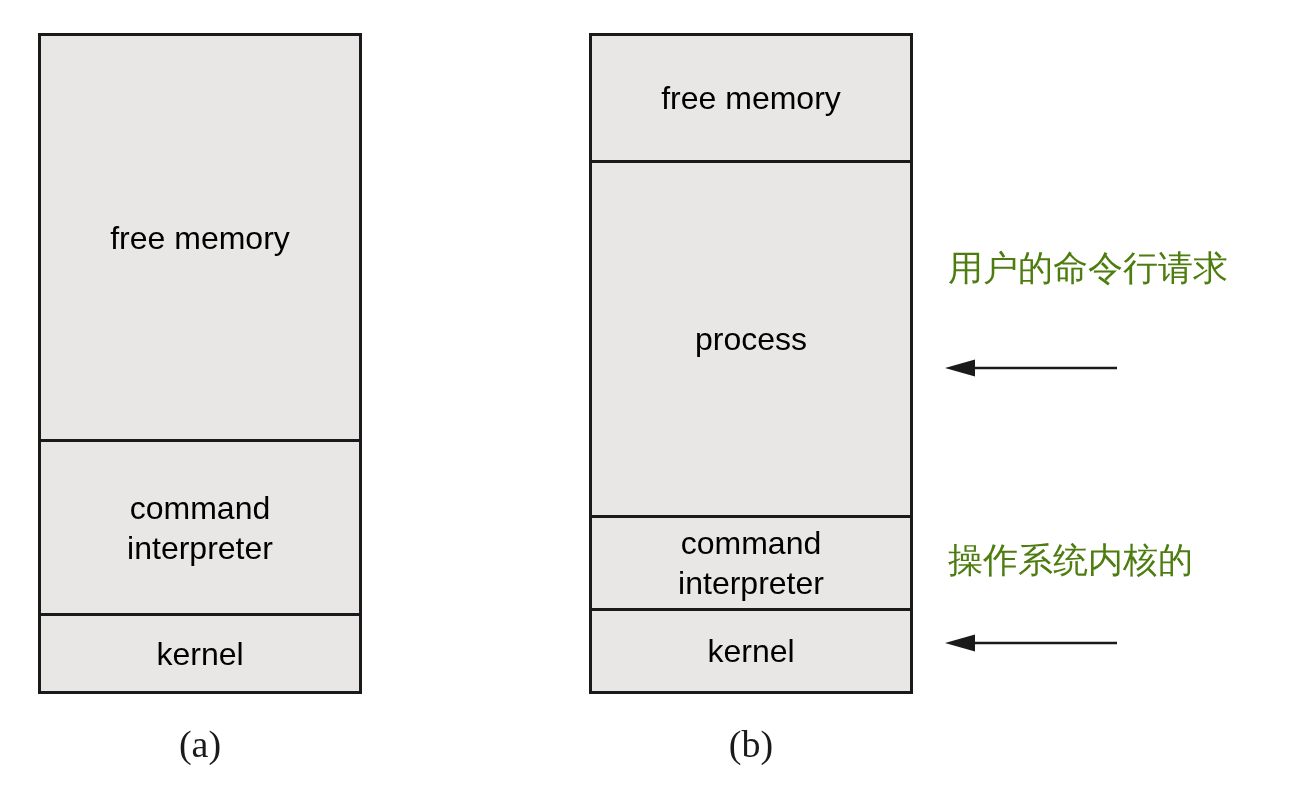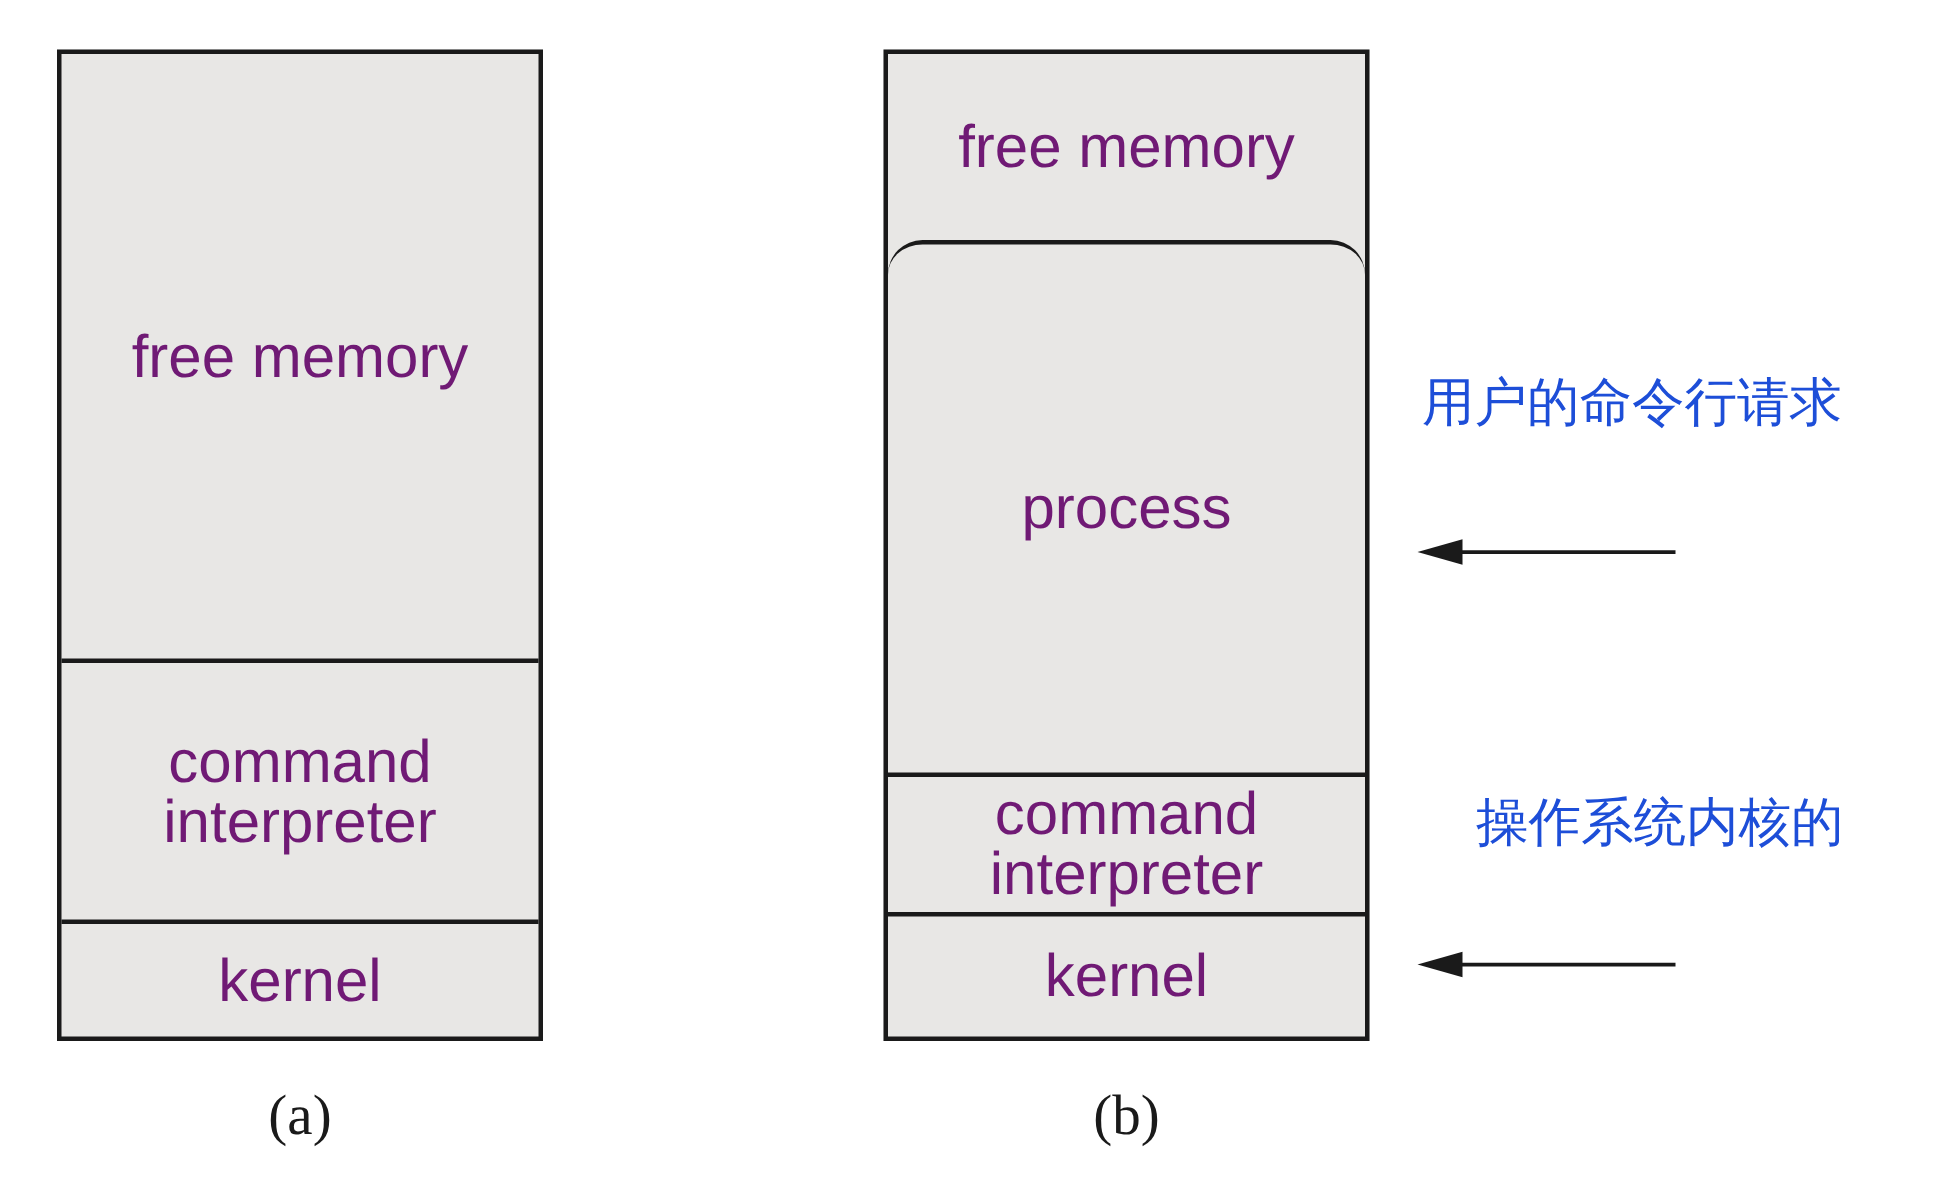--- a/index.html
+++ b/index.html
@@ -29,35 +29,35 @@
 
   .section {
     box-sizing: border-box;
     display: flex;
     align-items: center;
     justify-content: center;
   }
   .section + .section { border-top: 3px solid #1a1a1a; }
 
   .sec-label {
-    font-size: 40px;
+    font-size: 32px;
     line-height: 40px;
     text-align: center;
     white-space: pre-line;
-    color: #701a75;
+    color: #000000;
   }
 
   
   .a-free   { height: 403px; }
   .a-cmd    { height: 174px; }
   .a-kernel { flex: 1; }
 
   
   .b-free    { height: 124px; }
-  .b-process { height: 355px; border-radius: 23px; }
+  .b-process { height: 355px; }
   .b-cmd     { height: 93px; }
   .b-kernel  { flex: 1; }
 
   .caption {
     position: absolute;
     top: 722px;
     width: 324px;
     text-align: center;
     font-family: "Liberation Serif", serif;
     font-size: 38px;
@@ -66,25 +66,25 @@
   .cap-a { left: 38px; }
   .cap-b { left: 589px; }
 
   
   .annotation {
     position: absolute;
     left: 948px;
     font-family: "Liberation Serif", serif;
     font-size: 35px;
     line-height: 45px;
-    color: #1d4ed8;
+    color: #4d7c0f;
     white-space: nowrap;
   }
   .ann-1 { top: 246px; }
-  .ann-2 { top: 526px; margin-left: 36px; }
+  .ann-2 { top: 538px; }
 
   .arrow {
     position: absolute;
     left: 944px;
     width: 174px;
     height: 24px;
   }
   .arrow-1 { top: 356px; }
   .arrow-2 { top: 631px; }
 </style>

